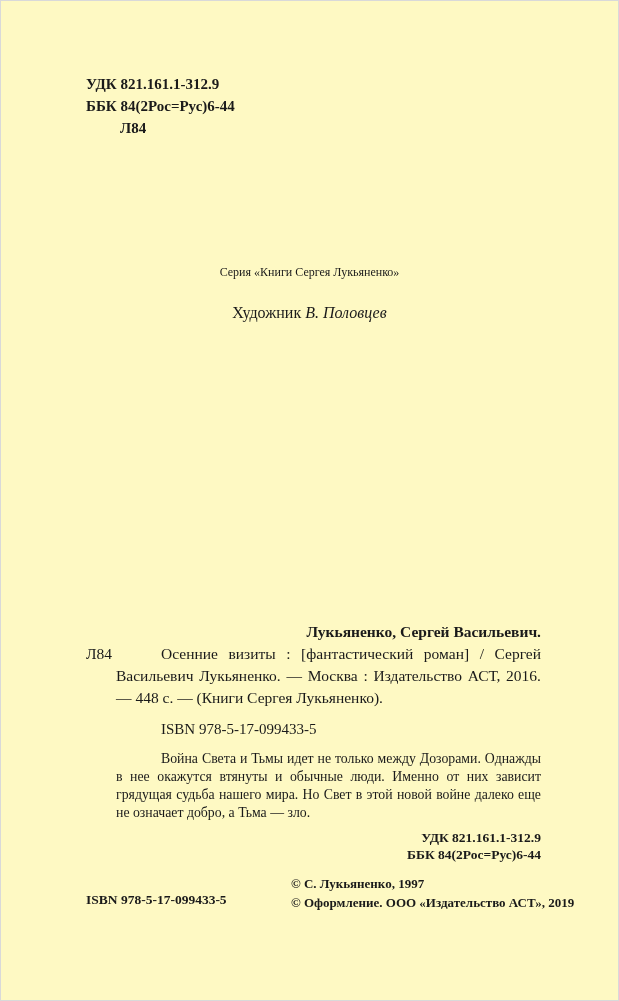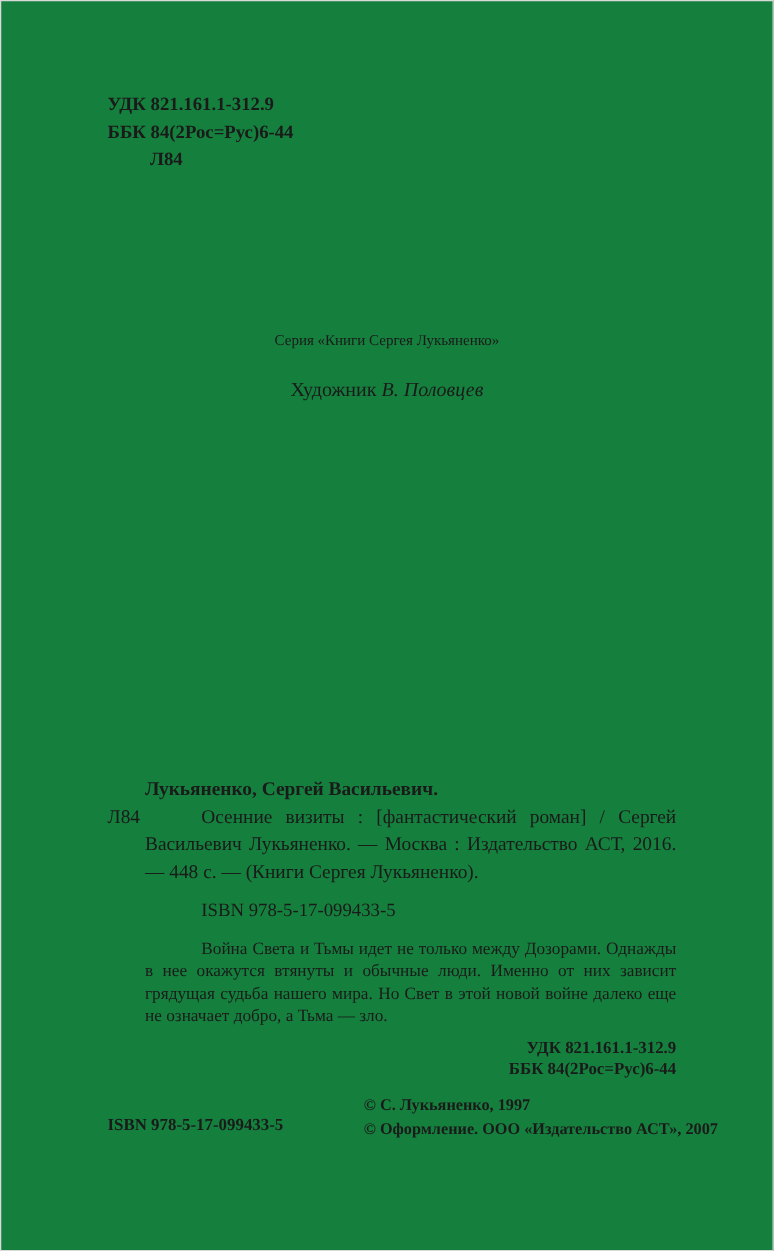--- a/index.html
+++ b/index.html
@@ -5,21 +5,21 @@
   html, body {
     margin: 0;
     padding: 0;
     background: #ffffff;
   }
   .page {
     position: relative;
     width: 619px;
     height: 1001px;
     box-sizing: border-box;
-    background: #15803d;
+    background: #fef9c3;
     border: 1px solid #d9d9d9;
     font-family: "Liberation Serif", serif;
     color: #1a1a1a;
     overflow: hidden;
   }
 
   
   .top-block {
     position: absolute;
     left: 85px;
@@ -58,20 +58,21 @@
     position: absolute;
     left: 85px;
     top: 620px;
     width: 455px;
     font-size: 15.5px;
     line-height: 22px;
   }
   .card .author {
     margin-left: 30px;
     font-weight: bold;
+    text-align: right;
   }
   .desc-row { position: relative; }
   .card-code {
     position: absolute;
     left: 0;
     top: 0;
   }
   .desc {
     margin-left: 30px;
     text-indent: 45px;
@@ -158,17 +159,17 @@
     <div class="imprint-codes">
       <div>УДК 821.161.1-312.9</div>
       <div>ББК 84(2Рос=Рус)6-44</div>
     </div>
   </div>
 
   <div class="footer">
     <div class="footer-isbn">ISBN 978-5-17-099433-5</div>
     <div class="copyrights">
       <div>© С. Лукьяненко, 1997</div>
-      <div>© Оформление. ООО «Издательство АСТ», 2007</div>
+      <div>© Оформление. ООО «Издательство АСТ», 2019</div>
     </div>
   </div>
 
 </div>
 
 </body></html>

